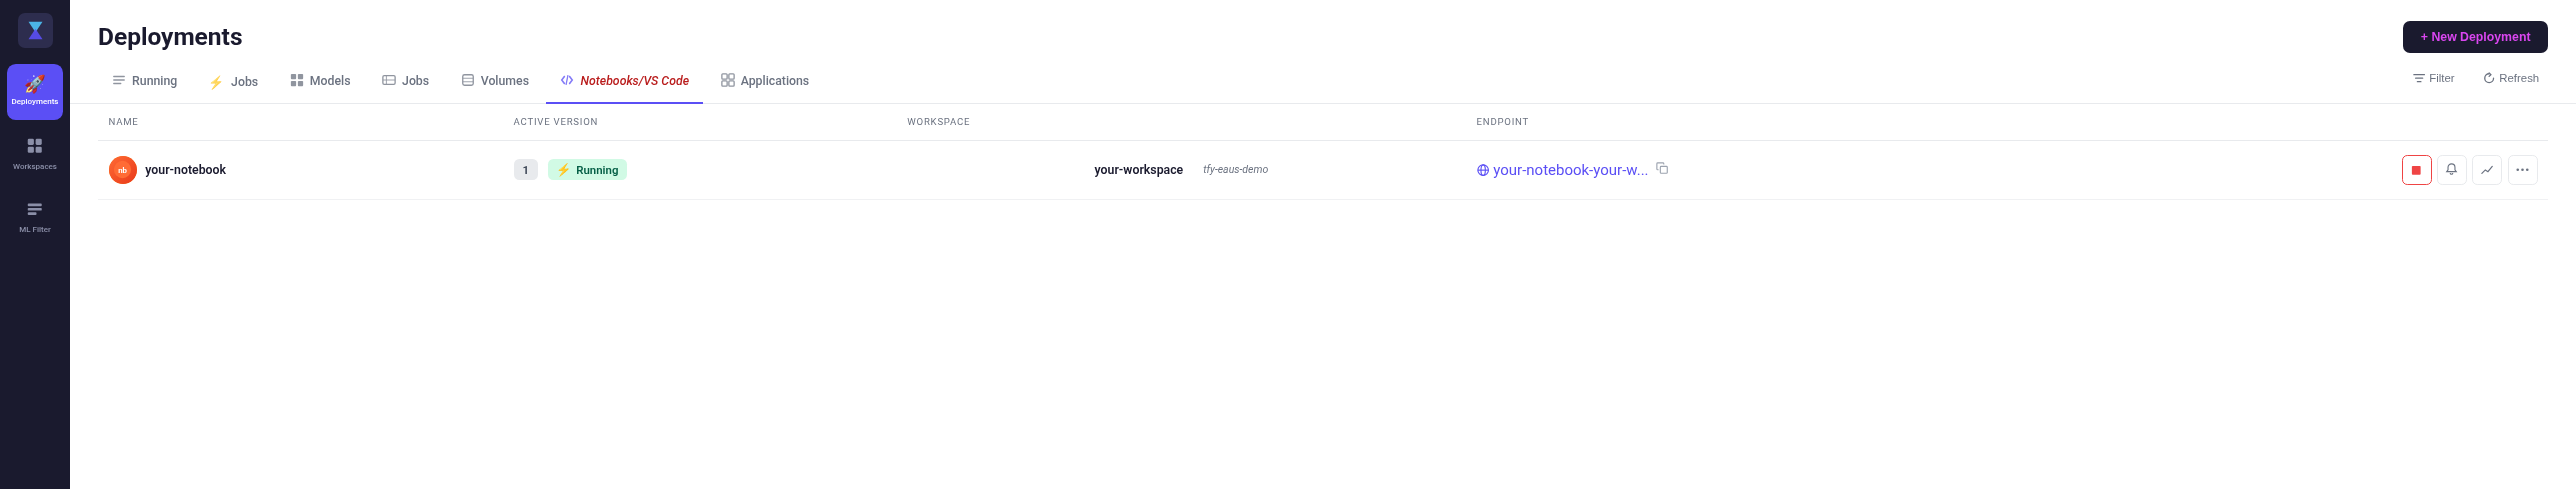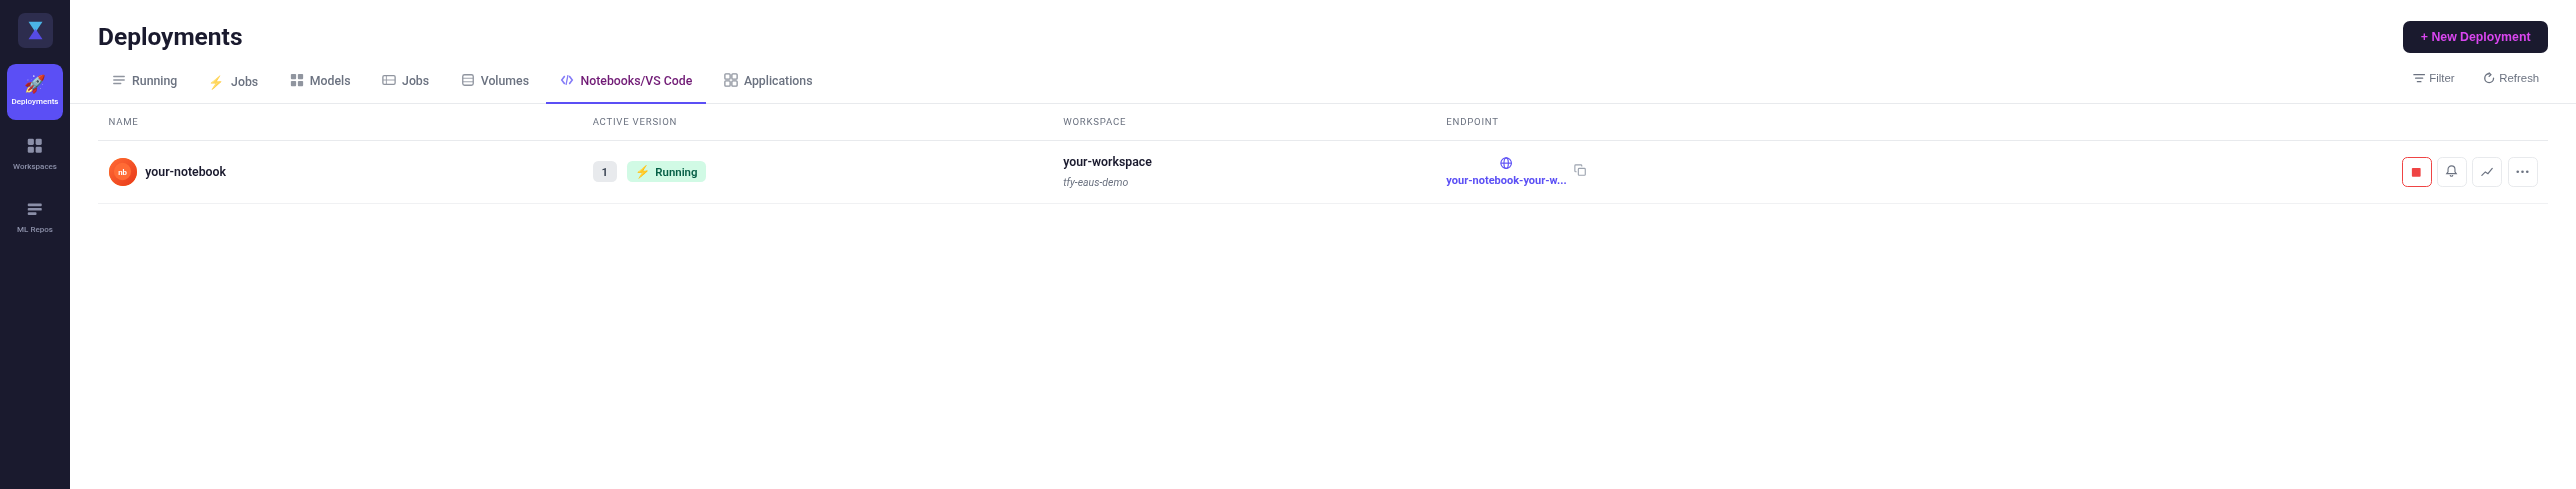--- a/index.html
+++ b/index.html
@@ -116,22 +116,23 @@
       font-size: 12.3px;
       font-weight: 500;
       color: #6b7280;
       cursor: pointer;
       border-bottom: 2.6px solid transparent;
       white-space: nowrap;
       position: relative;
       top: 0.9px;
     }
     .tab.active {
-      color: #701a75;
+      color: #b91c1c;
       border-bottom: 2.6px solid #5b4ff5;
+      font-style: italic;
     }
     .tab .tab-icon {
       font-size: 13px;
       opacity: 0.75;
     }
     .tab-actions {
       display: flex;
       align-items: center;
       gap: 10.5px;
       padding-bottom: 7px;
@@ -229,47 +230,46 @@
       border-radius: 5.3px;
       padding: 3.5px 8.8px;
       font-size: 11.4px;
       font-weight: 600;
     }
     .status-badge .dot {
       font-size: 12.3px;
     }
     .workspace-cell {
       display: flex;
-      flex-direction: column;
-      gap: 7px;
+      flex-direction: row;
+      gap: 20px;
       justify-content: center;
     }
     .workspace-name {
       font-weight: 600;
       color: #1a1a2e;
     }
     .workspace-sub {
       font-size: 10.5px;
       color: #6b7280;
       font-style: italic;
     }
     .endpoint-cell {
       display: flex;
       align-items: center;
       gap: 7px;
     }
     .endpoint-link {
       color: #5b4ff5;
-      font-weight: 700;
+      font-weight: 400;
       text-decoration: none;
       display: flex;
       align-items: center;
       gap: 4.4px;
-      font-size: 11px;
-      flex-direction: column;
+      font-size: 15px;
     }
     .copy-icon {
       color: #9ca3af;
       cursor: pointer;
       font-size: 13px;
     }
     .actions-cell {
       display: flex;
       align-items: center;
       gap: 5.3px;
@@ -323,21 +323,21 @@
   </div>
 
   <div class="sidebar-item">
     <span class="icon">
       <svg width="17.5" height="17.5" viewBox="0 0 20 20" fill="none">
         <rect x="2" y="4" width="16" height="3" rx="1" fill="#8b8fa8"></rect>
         <rect x="2" y="9" width="16" height="3" rx="1" fill="#8b8fa8"></rect>
         <rect x="2" y="14" width="10" height="3" rx="1" fill="#8b8fa8"></rect>
       </svg>
     </span>
-    <span class="sidebar-item-label">ML Repos</span>
+    <span class="sidebar-item-label">ML Filter</span>
   </div>
 </nav>
 
 <div class="main">
 
   <div class="header">
     <h1 class="page-title">Deployments</h1>
     <button class="new-deployment-btn">+ New Deployment</button>
   </div>
 

